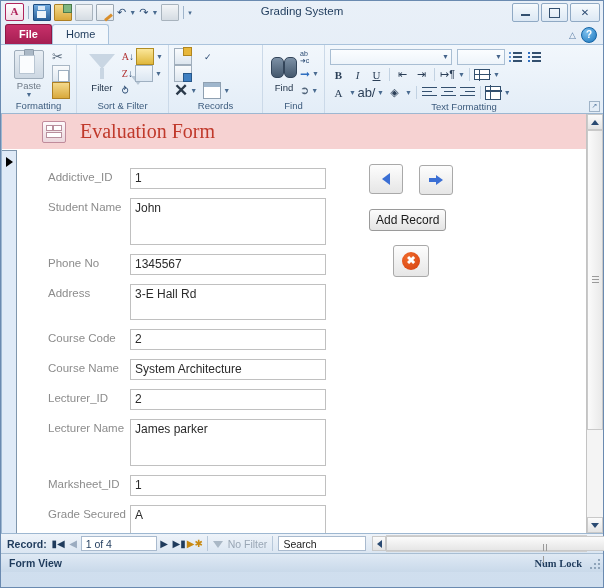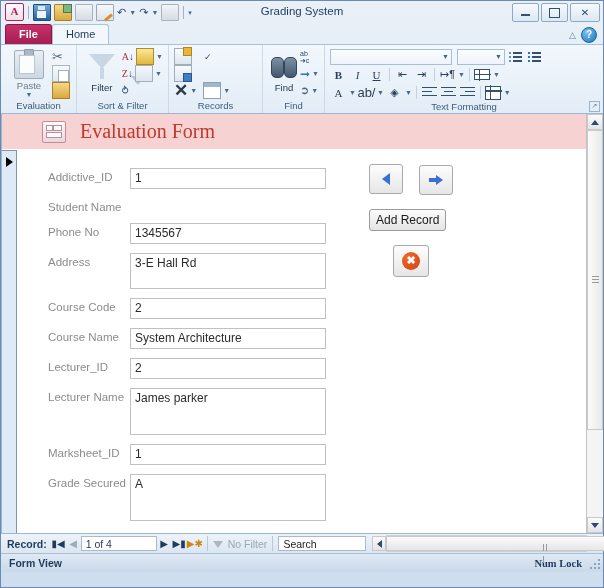--- a/index.html
+++ b/index.html
@@ -312,21 +312,21 @@
               <span class="sciss">✂</span>
             </div>
           <div class="smallrow">
               <span class="sico copy-ico"></span>
             </div>
           <div class="smallrow">
               <span class="sico fmtp-ico"></span>
             </div>
         </div>
       </div>
-      <div class="glabel">Evaluation</div>
+      <div class="glabel">Formatting</div>
     </div>
 
     <div class="group" style="width:92px">
       <div class="gbody">
         <div class="bigbtn enabled">
           <div class="bigico">
               <div class="funnel"></div>
             </div>
           <span>Filter</span>
         </div>
@@ -507,20 +507,21 @@
 
         <div class="fields">
 
           <div class="frow">
             <div class="flabel">Addictive_ID</div>
             <div class="finput h1">1</div>
           </div>
 
           <div class="frow">
             <div class="flabel">Student Name</div>
+            <div class="finput h2">John</div>
           </div>
 
           <div class="frow">
             <div class="flabel">Phone No</div>
             <div class="finput h1">1345567</div>
           </div>
 
           <div class="frow">
             <div class="flabel">Address</div>
             <div class="finput h3">3-E Hall Rd</div>

